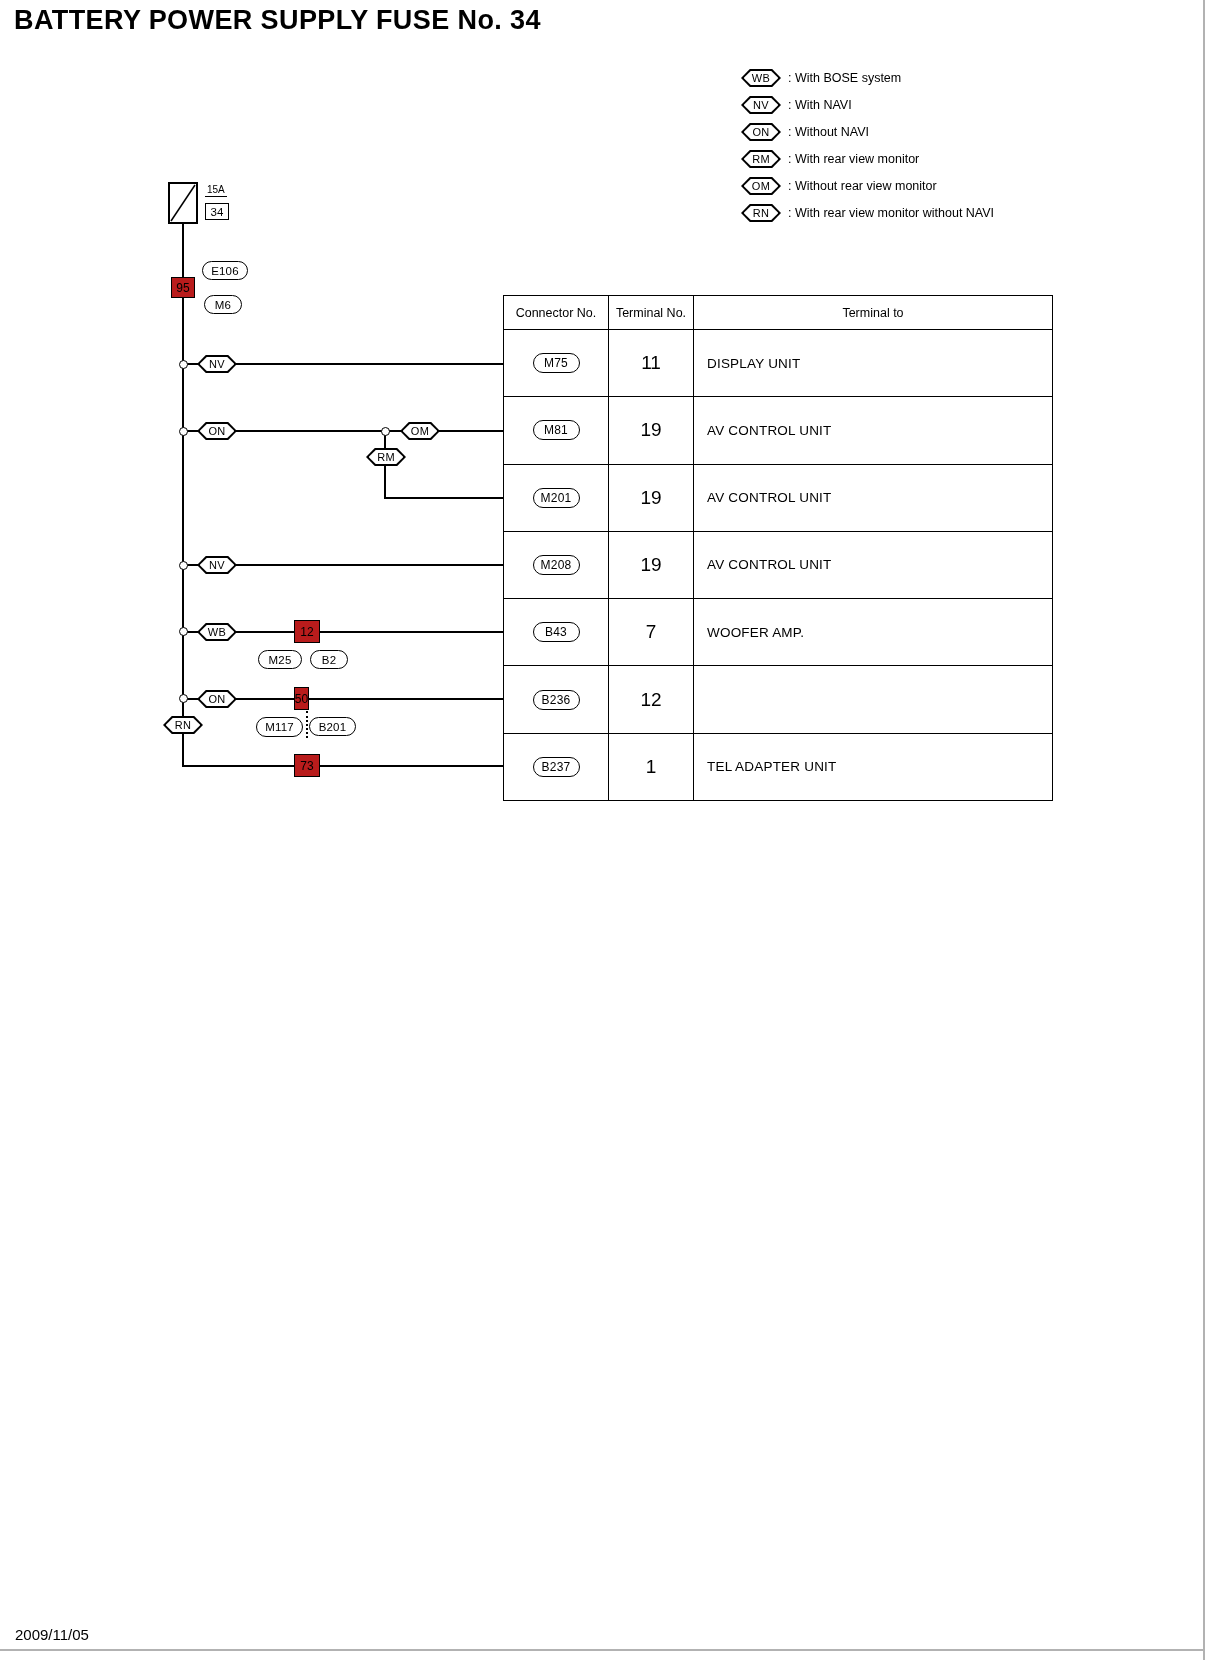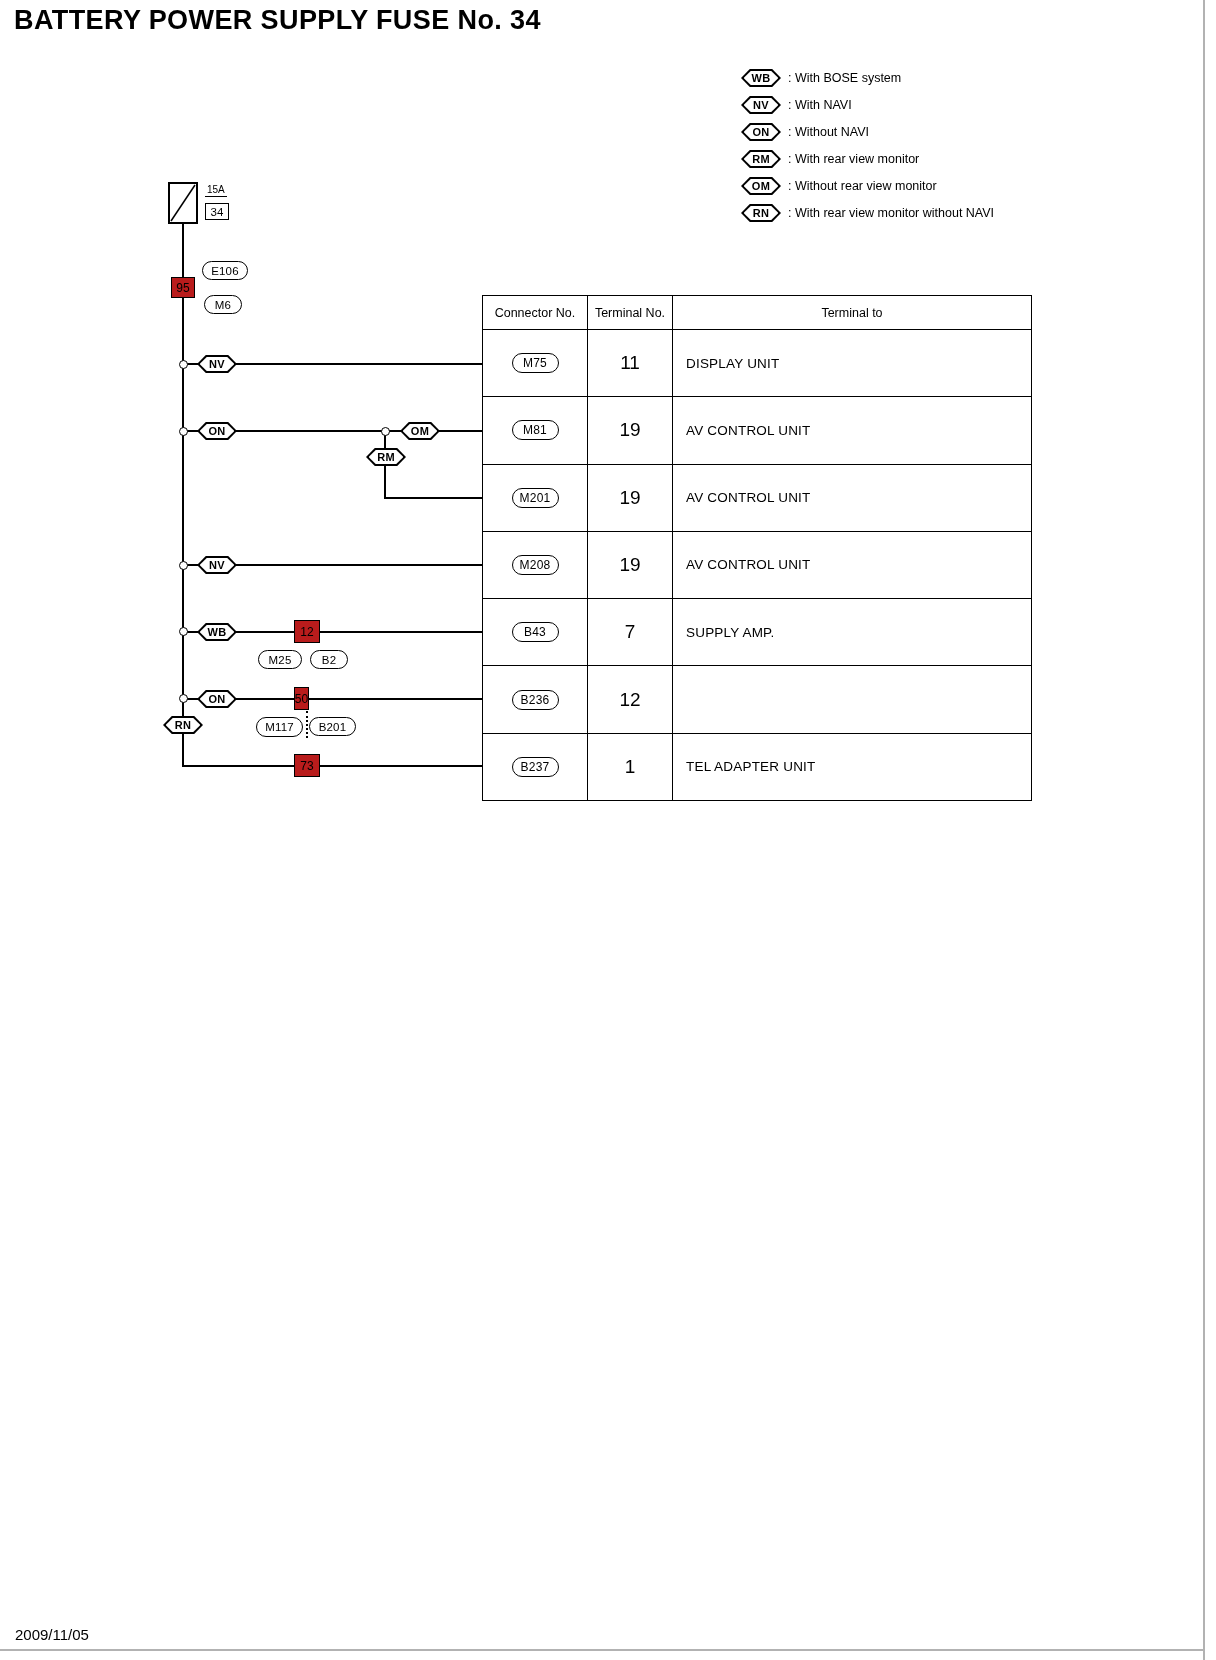--- a/index.html
+++ b/index.html
@@ -13,42 +13,42 @@
   .legend-row{position:absolute;left:741px;height:18px;display:flex;align-items:center;gap:7px}
   .ltext{font-size:12.5px;white-space:nowrap}
 
   
   .hex{width:40px;height:18px;flex:0 0 40px;display:block}
   .hex.rel{position:relative}
   .hex.abs{position:absolute;z-index:3}
   .hex i{position:absolute;display:block}
   .hb{inset:0;background:#000;clip-path:polygon(0 50%,22% 0,78% 0,100% 50%,78% 100%,22% 100%)}
   .hf{inset:1.6px 2.6px;background:#fff;clip-path:polygon(0 50%,22% 0,78% 0,100% 50%,78% 100%,22% 100%)}
-  .hex b{position:absolute;inset:0;display:flex;align-items:center;justify-content:center;font-size:11px;font-weight:700;letter-spacing:.3px}
+  .hex b{position:absolute;inset:0;display:flex;align-items:center;justify-content:center;font-size:11px;font-weight:400;letter-spacing:.3px}
 
   
   .oval{display:inline-flex;align-items:center;justify-content:center;border:1.5px solid #000;border-radius:10px;background:#fff;font-size:11.5px;letter-spacing:.2px}
   .oval.abs{position:absolute;z-index:3}
   .tbl-oval{width:47px;height:20px;font-size:12px}
 
   
   .sq{position:absolute;display:flex;align-items:center;justify-content:center;border:1.5px solid #000;background:#b91c1c;font-size:12px;z-index:3}
 
   
   .wire{position:absolute;display:block;background:#000;z-index:1}
   .wire-dotted{position:absolute;display:block;width:0;border-left:2px dotted #000;z-index:1}
   .jc{position:absolute;width:9px;height:9px;border:1.5px solid #000;border-radius:50%;background:#fff;z-index:2}
 
   
   .fuse-wrap{position:absolute;left:168px;top:182px;z-index:3}
   #fuse-rating{position:absolute;left:205px;top:184px;font-size:10px;border-bottom:1.5px solid #000;padding:0 2px 1px;z-index:3}
   #fuse-num{position:absolute;left:205px;top:203px;width:24px;height:17px;border:1px solid #000;display:flex;align-items:center;justify-content:center;font-size:11.5px;background:#fff;z-index:3}
 
   
-  .dtable{position:absolute;left:482px;top:295px;width:550px;height:506px;border:1.5px solid #000;display:flex;flex-direction:column;background:#fff;z-index:2}
+  .dtable{position:absolute;left:503px;top:295px;width:550px;height:506px;border:1.5px solid #000;display:flex;flex-direction:column;background:#fff;z-index:2}
   .thead{display:flex;height:34px;flex:0 0 34px;border-bottom:1px solid #000}
   .trow{display:flex;flex:1;min-height:0}
   .trow + .trow{border-top:1px solid #000}
   .cell{display:flex;align-items:center}
   .c1{width:105px;border-right:1px solid #000;justify-content:center}
   .c2{width:85px;border-right:1px solid #000;justify-content:center}
   .c3{flex:1;padding-left:13px}
   .th{font-size:12.5px}
   .th.c3{justify-content:center;padding-left:0}
   .tnum{font-size:19px}
@@ -235,21 +235,21 @@
       <div class="cell c2 tnum">19</div>
       <div class="cell c3 tconn">AV CONTROL UNIT</div>
     </div>
     <div class="trow">
       <div class="cell c1">
           <span class="oval tbl-oval">
             <span>B43</span>
           </span>
         </div>
       <div class="cell c2 tnum">7</div>
-      <div class="cell c3 tconn">SUPPLY AMP.</div>
+      <div class="cell c3 tconn">WOOFER AMP.</div>
     </div>
     <div class="trow">
       <div class="cell c1">
           <span class="oval tbl-oval">
             <span>B236</span>
           </span>
         </div>
       <div class="cell c2 tnum">12</div>
     </div>
     <div class="trow">

